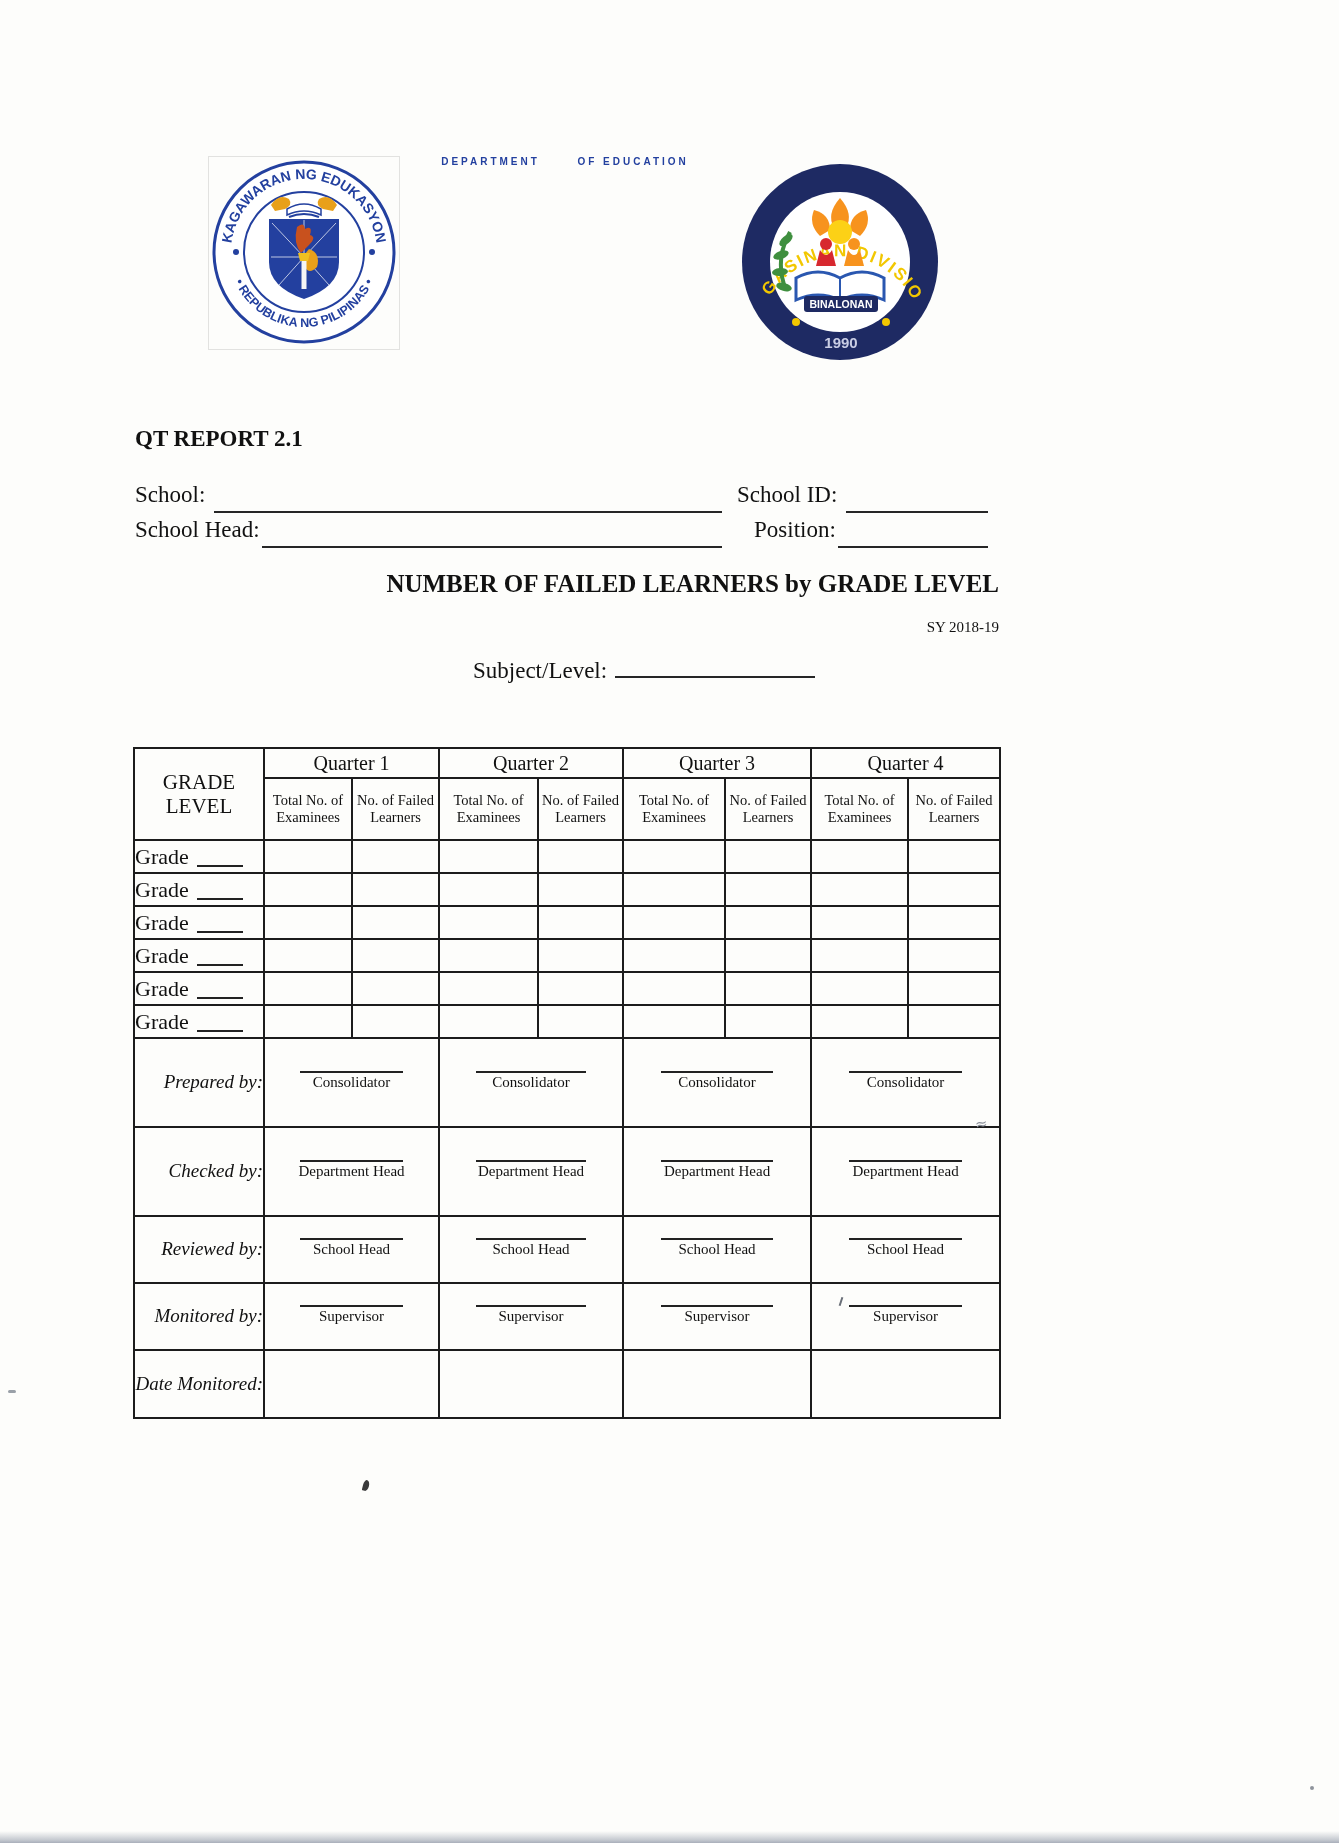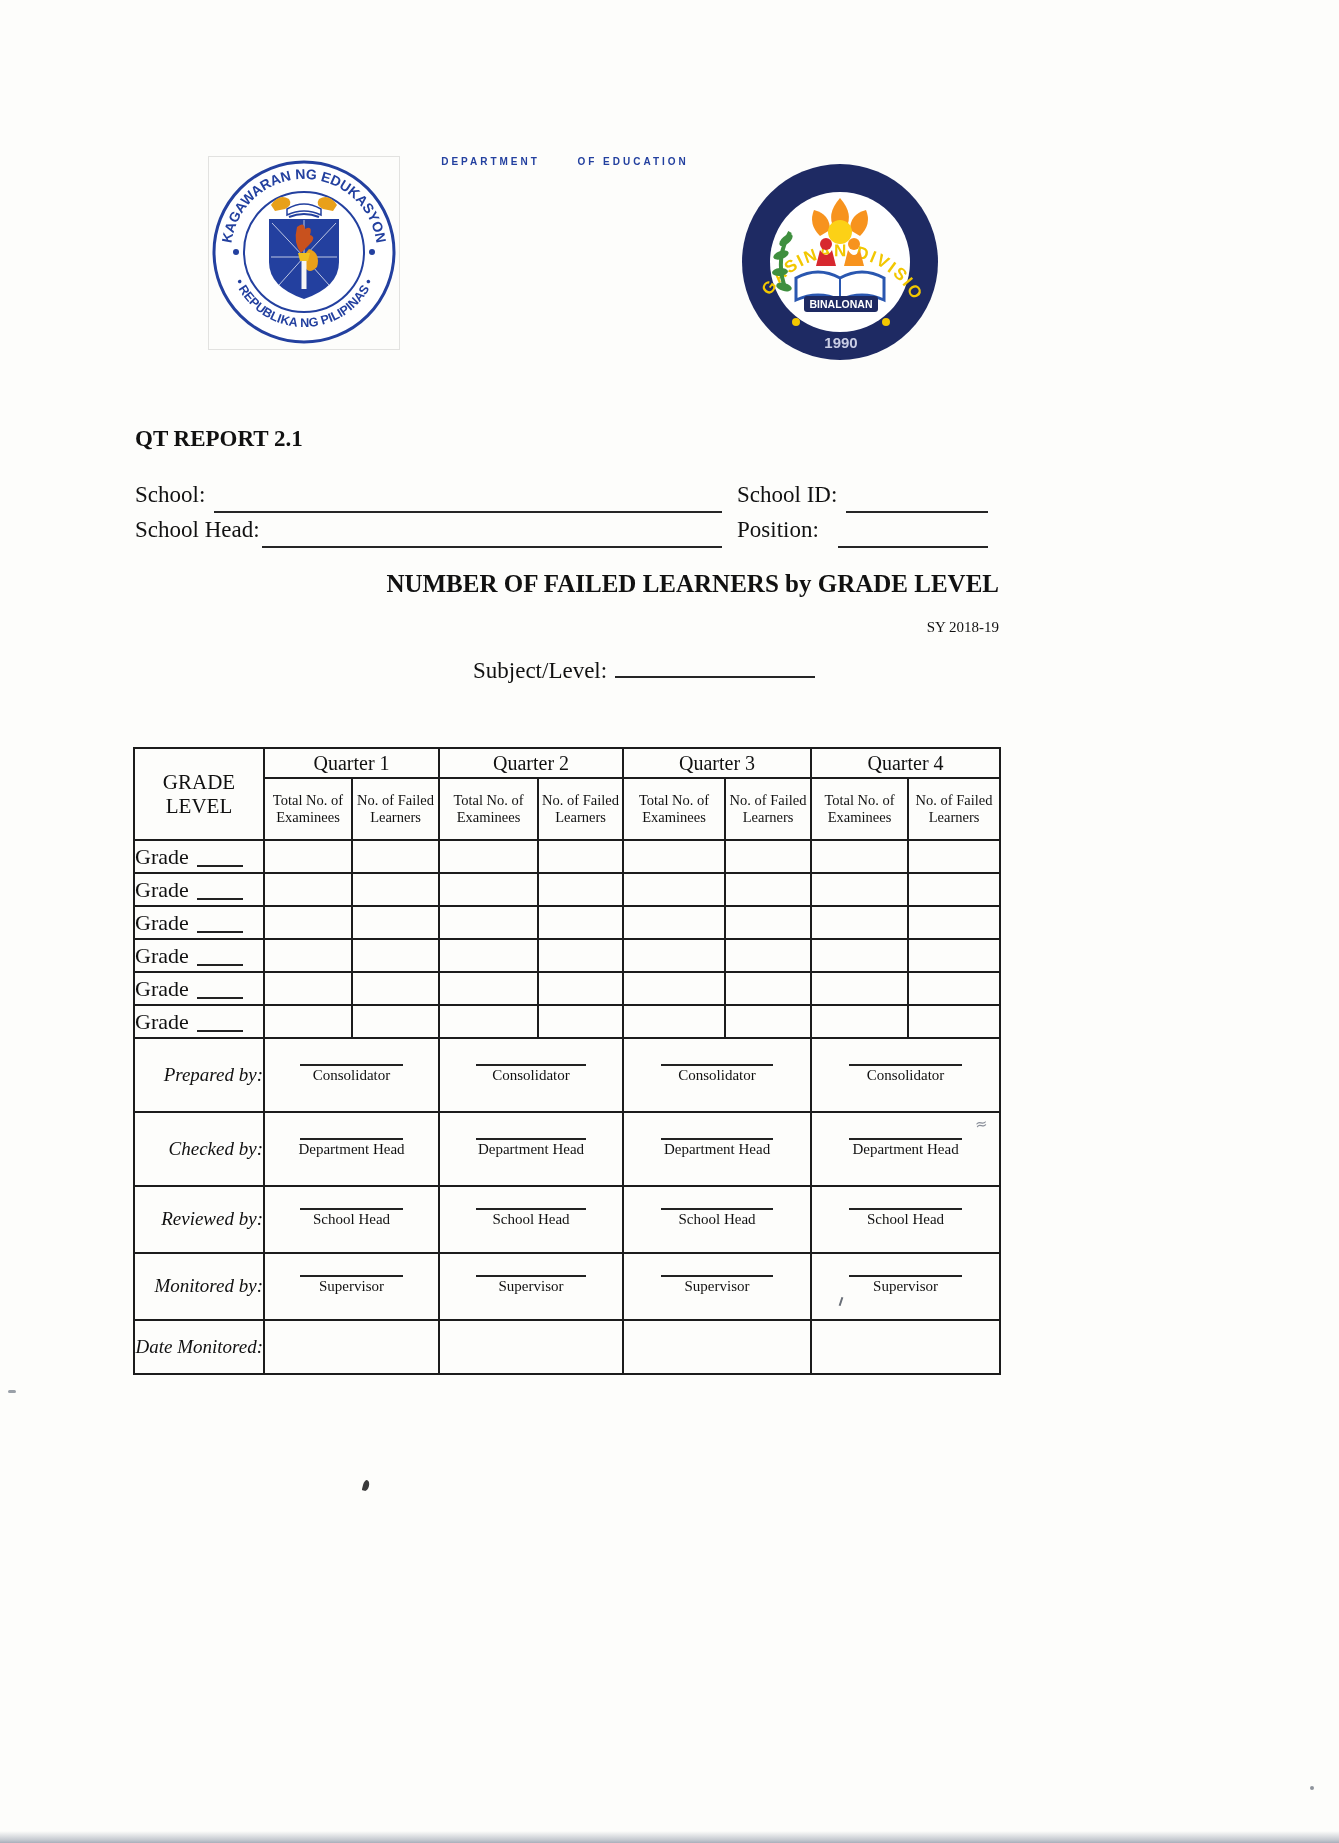--- a/index.html
+++ b/index.html
@@ -46,23 +46,23 @@
   th.quarter{font-size:20px;text-align:center;height:28px;}
   tr.subhead{height:62px;padding-left:20px;}
   th.sub{font-size:14.5px;line-height:1.15;text-align:center;padding:2px 2px;}
   tr.grade-row{height:33px;padding-left:44px;}
   td.grade-lbl{font-size:22px;padding-left:8px;}
   .grade-blank{display:inline-block;width:46px;border-bottom:2px solid #222;margin-left:8px;transform:translateY(3px);}
   td.lbl{
     font-style:italic;font-size:19px;text-align:right;
     padding:5px 10px 0 2px;vertical-align:top;line-height:1.3;
   }
-  tr.sig-row-a{height:74px;}
+  tr.sig-row-a{height:89px;}
   tr.sig-row-b{height:67px;}
-  tr.date-row{height:54px;border-radius:11px;}
+  tr.date-row{height:68px;border-radius:11px;}
   td.sig-cell{vertical-align:bottom;}
   .sig-inner{display:flex;flex-direction:column;justify-content:flex-end;height:100%;padding-bottom:3px;}
   .sig-line{width:60%;margin:0 auto;border-top:2px solid #222;}
   .sig-role{font-size:15px;text-align:center;margin-top:1px;}
   
   .artifact{position:absolute;pointer-events:none;}
   .bottom-shadow{
     position:absolute;left:0;bottom:0;width:100%;height:12px;
     background:linear-gradient(to bottom, rgba(160,168,182,0) 0%, rgba(150,158,172,0.55) 75%, rgba(140,148,164,0.75) 100%);
   }
@@ -165,21 +165,21 @@
 
   <div class="report-code">QT REPORT 2.1</div>
 
   <div class="flabel" style="left:135px;top:482px;">School:</div>
   <div class="fline" style="left:214px;top:511px;width:508px;"></div>
   <div class="flabel" style="left:737px;top:482px;">School ID:</div>
   <div class="fline" style="left:846px;top:511px;width:142px;"></div>
 
   <div class="flabel" style="left:135px;top:517px;">School Head:</div>
   <div class="fline" style="left:262px;top:546px;width:460px;"></div>
-  <div class="flabel" style="left:737px;top:517px;">Position:</div>
+  <div class="flabel" style="left:754px;top:517px;">Position:</div>
   <div class="fline" style="left:838px;top:546px;width:150px;"></div>
 
   <div class="title-wrap">
     <div class="title-main">NUMBER OF FAILED LEARNERS by GRADE LEVEL</div>
     <div class="title-sy">SY 2018-19</div>
   </div>
 
   <div class="subject-row">
     <span>Subject/Level:</span><span class="subject-line"></span>
   </div>

